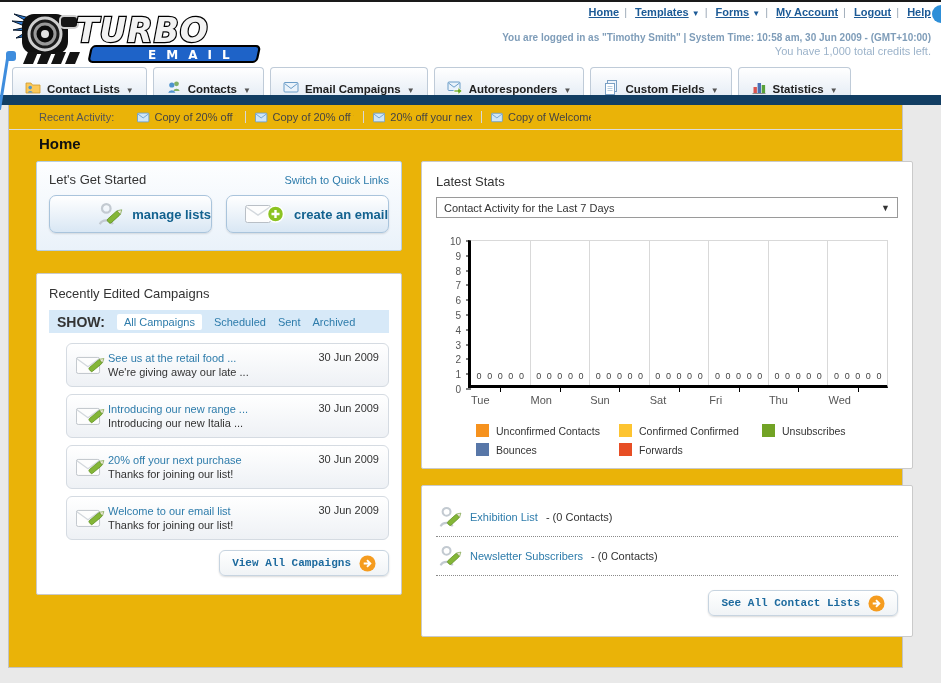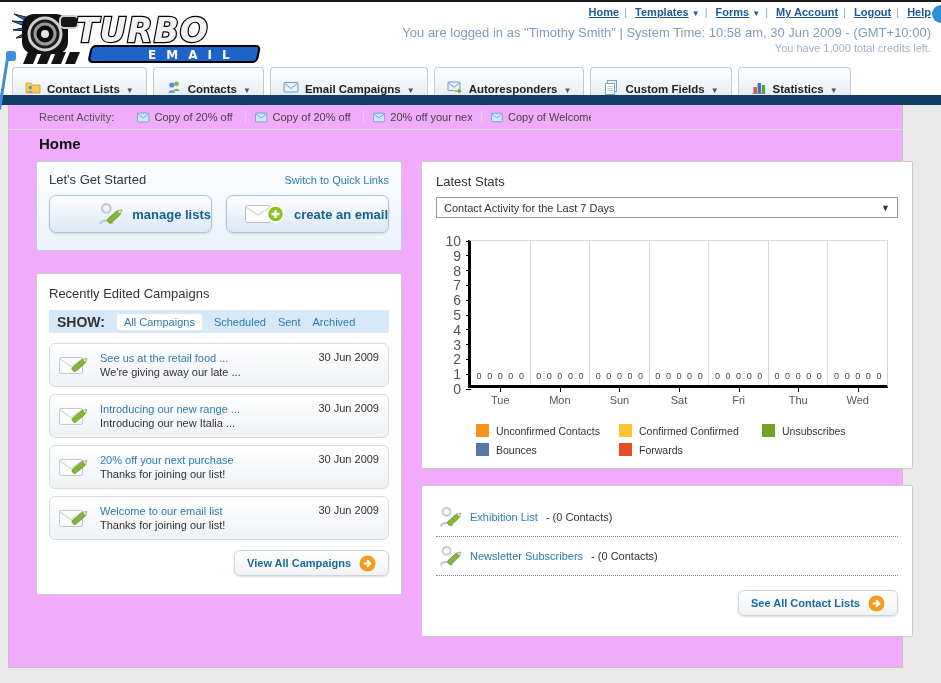--- a/index.html
+++ b/index.html
@@ -10,32 +10,32 @@
   .top-header { position:absolute; top:0; left:0; width:941px; height:93px; background:#fff; }
   .logo { position:absolute; top:6px; left:8px; width:265px; height:58px; }
   .logo svg { display:block; }
   .logo-pin-dot { position:absolute; left:6px; top:49px; width:10px; height:10px; background:#3f8ddd; border-radius:3px; z-index:30; }
   .logo-pin-line { position:absolute; left:2px; top:56px; width:3px; height:52px; background:#3f8ddd; transform:rotate(9deg); z-index:30; }
   .header-right { position:absolute; top:4px; right:10px; text-align:right; }
   .nav-links { font-size:11px; color:#9aa7b5; }
   .nav-links a { color:#1c5a96; text-decoration:underline; font-weight:bold; cursor:pointer; }
   .nav-links .sep { color:#9aa7b5; margin:0 5px; font-weight:normal; }
   .nav-links .dd { color:#1c5a96; font-size:8px; }
-  .login-info { margin-top:7px; font-size:13px; color:#7f9db9; }
+  .login-info { margin-top:14px; font-size:10px; color:#7f9db9;font-weight:bold; }
   .credits-info { margin-top:2px; font-size:11px; color:#9cb3ca; }
   .help-bubble { position:absolute; top:3px; right:-9px; width:18px; height:18px; border-radius:50%; background:#2e8fd8; }
 
   
   .tab-bar { position:absolute; top:65px; left:12px; height:28px; display:flex; gap:6px; z-index:5; }
   .tab { display:flex; align-items:flex-end; gap:6px; padding:0 12px; height:28px; background:linear-gradient(#ffffff,#e7eef6); border:1px solid #bfcbd8; border-bottom:none; border-radius:4px 4px 0 0; font-size:11.5px; font-weight:bold; color:#222; cursor:pointer; }
   .tab .dd { font-size:8px; color:#555; }
   .navy-bar { position:absolute; top:93px; left:0; width:941px; height:10px; background:#123e63; }
 
   
-  .content { position:absolute; top:103px; left:8px; width:895px; height:563px; background:#f0abfc; border:1px solid #c2c2c2; border-top:none; }
+  .content { position:absolute; top:103px; left:8px; width:895px; height:563px; background:#eab308; border:1px solid #c2c2c2; border-top:none; }
 
   .activity-bar { position:absolute; top:0; left:0; width:100%; height:25px; border-bottom:1px solid #dcdcdc; display:flex; align-items:center; padding-left:30px; font-size:11px; color:#444; }
   .activity-label { color:#555; margin-right:14px; }
   .activity-item { display:flex; align-items:center; gap:5px; padding:0 9px; border-right:1px solid #d8d8d8; max-width:118px; white-space:nowrap; overflow:hidden; cursor:pointer; }
   .activity-item:last-child { border-right:none; }
   .activity-item span { overflow:hidden; white-space:nowrap; }
 
   .page-title { position:absolute; top:30px; left:30px; font-size:15px; font-weight:bold; color:#111; }
 
   .panel-heading { font-size:13px; color:#333; }
@@ -48,42 +48,42 @@
   .gs-buttons { display:flex; gap:14px; margin-top:8px; }
   .gs-btn { flex:1; height:38px; display:flex; align-items:center; justify-content:flex-end; gap:9px; background:linear-gradient(#ffffff,#d9e7f4); border:1px solid #a9c4dc; border-radius:7px; font-size:13px; font-weight:bold; color:#13628f; box-shadow:0 1px 2px rgba(0,0,0,.12); cursor:pointer; }
 
   
   .campaigns { position:absolute; top:168px; left:27px; width:366px; height:322px; background:#fff; border:1px solid #cacaca; border-radius:2px; padding:12px; }
   .show-bar { margin-top:9px; background:#d7e9f8; height:23px; display:flex; align-items:center; gap:12px; padding:0 8px; font-size:11px; }
   .show-label { font-weight:bold; color:#333; font-size:14px; }
   .filter { color:#2e7cab; cursor:pointer; }
   .filter.active { background:#fff; border-radius:2px; padding:2px 7px; }
   .camp-list { margin-top:10px; display:flex; flex-direction:column; gap:7px; }
-  .camp-item { height:44px; border:1px solid #d5dbe2; border-radius:6px; background:linear-gradient(#ffffff,#eef1f5); display:flex; align-items:center; padding:0 9px; gap:9px; cursor:pointer; }
+  .camp-item { height:44px; border:1px solid #d5dbe2; border-radius:6px; background:linear-gradient(#ffffff,#eef1f5); display:flex; align-items:center; padding:0 9px; cursor:pointer;margin-left:17px; }
   .camp-text { flex:1; line-height:14px; }
   .camp-title { font-size:11px; color:#2e7cab; }
   .camp-sub { font-size:11px; color:#333; }
   .camp-date { font-size:11px; color:#333; align-self:flex-start; margin-top:7px; }
-  .panel-btn { display:inline-flex; align-items:center; gap:8px; height:26px; padding:0 12px; background:linear-gradient(#ffffff,#f0f3f6); border:1px solid #c7d4e0; border-radius:6px; font-size:11px; font-weight:bold; color:#1d6a9e; box-shadow:0 1px 2px rgba(0,0,0,.15); cursor:pointer; }
+  .panel-btn { display:inline-flex; align-items:center; gap:8px; height:26px; padding:0 12px; background:linear-gradient(#ffffff,#f0f3f6); border:1px solid #c7d4e0; border-radius:6px; font-size:11px; font-weight:bold; color:#1d6a9e; box-shadow:0 1px 2px rgba(0,0,0,.15); cursor:pointer;font-family:Liberation Mono, monospace; }
   .camp-footer { display:flex; justify-content:flex-end; margin-top:10px; }
 
   
   .stats { position:absolute; top:56px; left:412px; width:492px; height:308px; background:#fff; border:1px solid #cacaca; border-radius:2px; padding:12px 14px; }
   .select-box { margin-top:8px; height:21px; border:1px solid #9a9a9a; display:flex; align-items:center; justify-content:space-between; padding:0 7px; font-size:11px; color:#333; background:#fff; cursor:pointer; }
   .select-box .dd { font-size:9px; color:#333; }
   .chart { position:relative; margin-top:22px; margin-left:32px; width:420px; height:148px; border-left:3px solid #000; border-bottom:3px solid #000; border-top:1px solid #d9d9d9; border-right:1px solid #d9d9d9; }
   .ytick { position:absolute; right:100%; transform:translateY(-50%); display:flex; align-items:center; gap:2px; }
-  .ytick .lbl { font-size:14px; color:#555; }
+  .ytick .lbl { font-size:10px; color:#555; }
   .ytick .mark { width:5px; height:1px; background:#000; margin-left:3px; }
   .chart-cols { display:flex; height:100%; }
   .chart-col { flex:1; position:relative; border-right:1px solid #d9d9d9; }
   .chart-col:last-child { border-right:none; }
   .zero-row { position:absolute; bottom:4px; left:0; right:0; display:flex; justify-content:space-evenly; font-size:9px; color:#444; }
   .day-tick { position:absolute; top:100%; left:50%; width:1px; height:4px; background:#000; margin-top:3px; }
-  .day-lbl { position:absolute; top:100%; left:0; right:0; margin-top:9px; text-align:center; font-size:11px; color:#555; }
+  .day-lbl { position:absolute; top:100%; left:0; right:0; margin-top:9px; font-size:11px; color:#555; }
   .legend { margin:36px 0 0 40px; display:flex; flex-wrap:wrap; width:430px; }
   .legend-item { width:143px; display:flex; align-items:center; gap:7px; margin-bottom:6px; font-size:10.5px; color:#333; }
   .legend-swatch { width:13px; height:13px; }
 
   
   .clists { position:absolute; top:380px; left:412px; width:492px; height:152px; background:#fff; border:1px solid #cacaca; border-radius:2px; padding:12px 14px; }
   .dotted { border-bottom:1px dotted #8a8a8a; }
   .clist-item { display:flex; align-items:center; gap:8px; padding:6px 2px; font-size:11px; cursor:pointer; }
   .clist-detail { color:#333; }
   .clists-footer { display:flex; justify-content:flex-end; margin-top:14px; }

